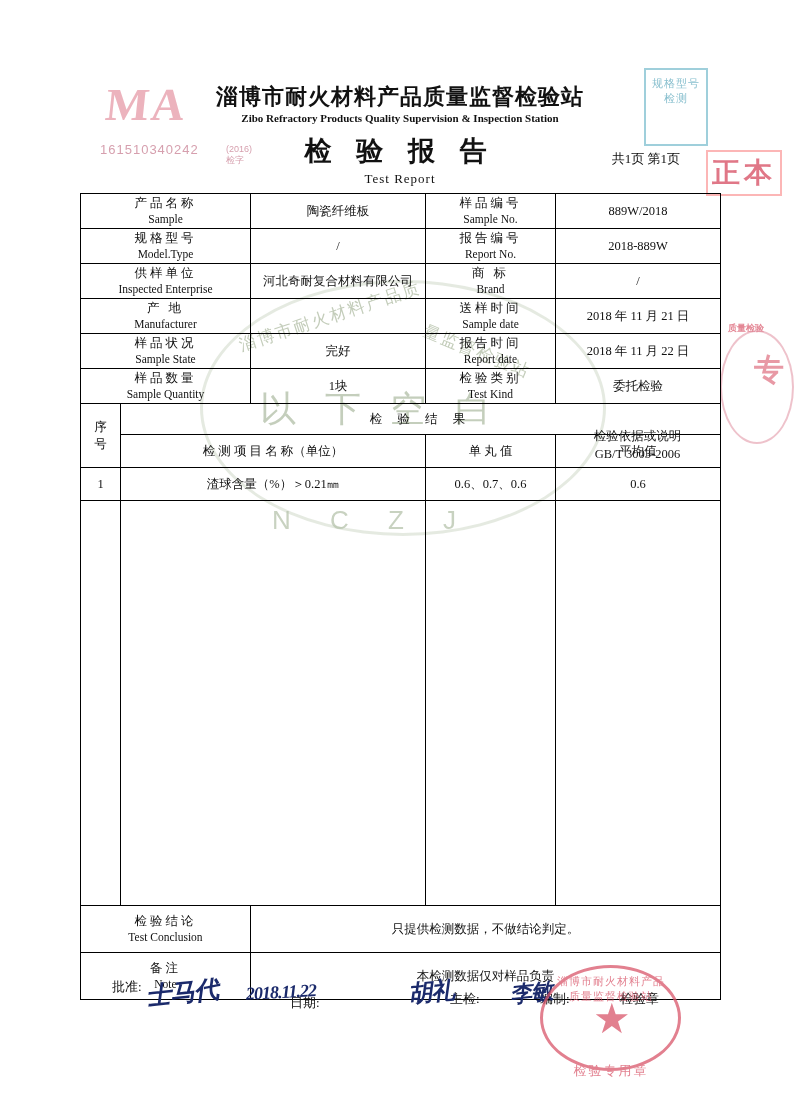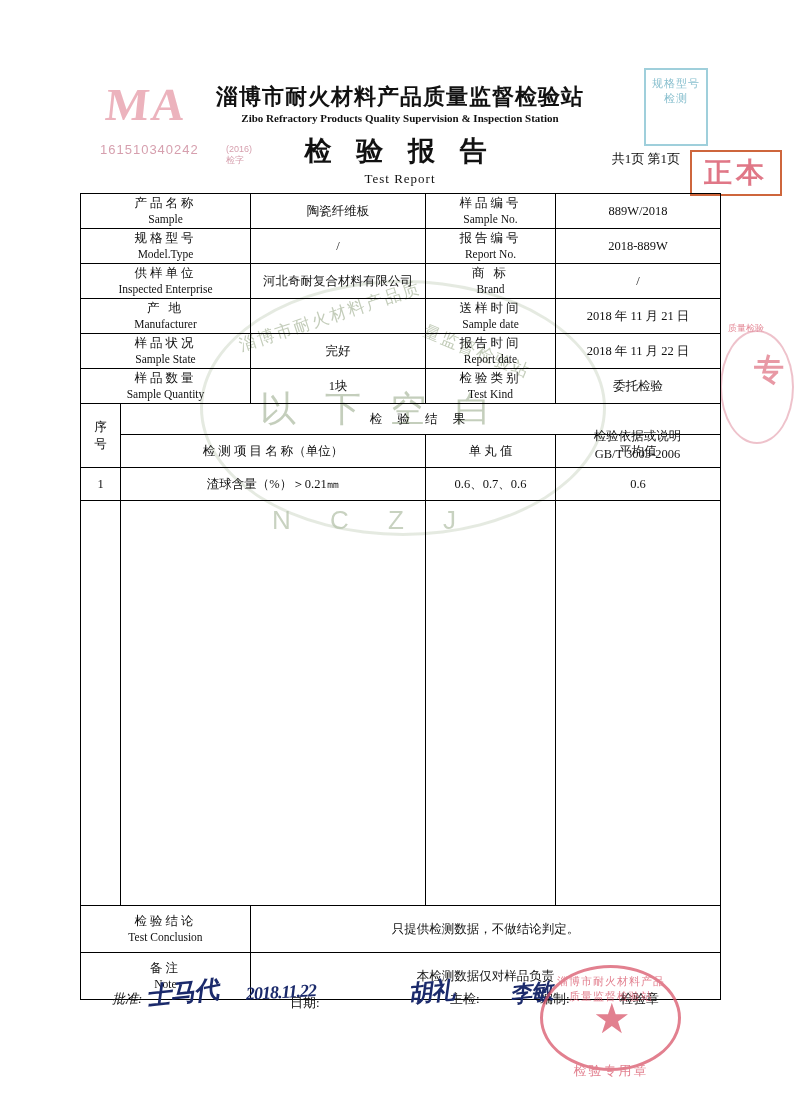--- a/index.html
+++ b/index.html
@@ -82,22 +82,22 @@
   }
 
   .stamp-zhengben {
     position: absolute;
     right: 18px;
     top: 150px;
     font-size: 28px;
     font-weight: bold;
     color: #d9566a;
     letter-spacing: 4px;
-    border: 2px solid #c2410c;
-    padding: 2px 12px;
+    border: 2px solid #fca5a5;
+    padding: 2px 4px;
     opacity: .8;
     pointer-events: none;
   }
 
   .stamp-side-right {
     position: absolute;
     right: 6px;
     top: 330px;
     width: 70px;
     height: 110px;
@@ -119,20 +119,21 @@
     pointer-events: none;
   }
   .stamp-side-small {
     position: absolute;
     right: 36px;
     top: 322px;
     font-size: 9px;
     color: #d9566a;
     opacity: .7;
     pointer-events: none;
+    font-weight: bold;
   }
 
   .watermark-oval {
     position: absolute;
     left: 200px;
     top: 280px;
     width: 400px;
     height: 250px;
     border: 3px solid #cfd8c8;
     border-radius: 50%;
@@ -300,21 +301,21 @@
     left: 80px;
     top: 978px;
     width: 640px;
     height: 40px;
     font-size: 13px;
   }
   .sign-row .item {
     position: absolute;
     white-space: nowrap;
   }
-  .s1 { left: 32px; top: 12px; font-style: italic; }
+  .s1 { left: 32px; top: 0; }
   .s2 { left: 210px; top: 16px; }
   .s3 { left: 370px; top: 12px; }
   .s4 { left: 460px; top: 12px; }
 
   .handwriting {
     position: absolute;
     font-family: "Liberation Serif", serif;
     color: #1b2a6b;
     font-size: 25px;
     font-style: italic;

